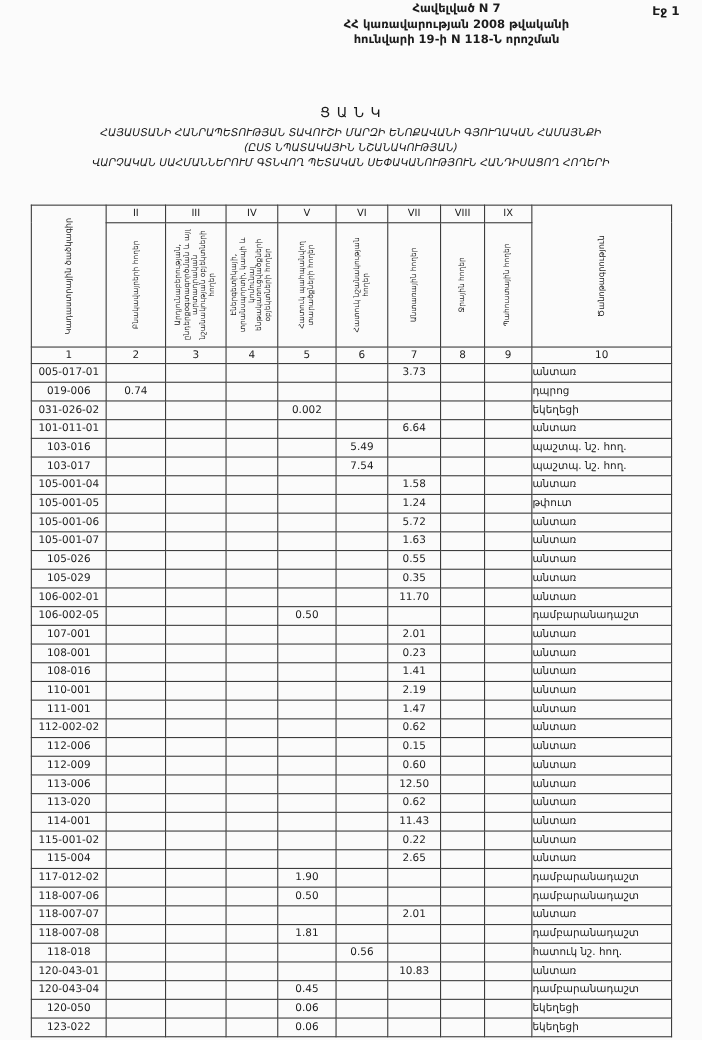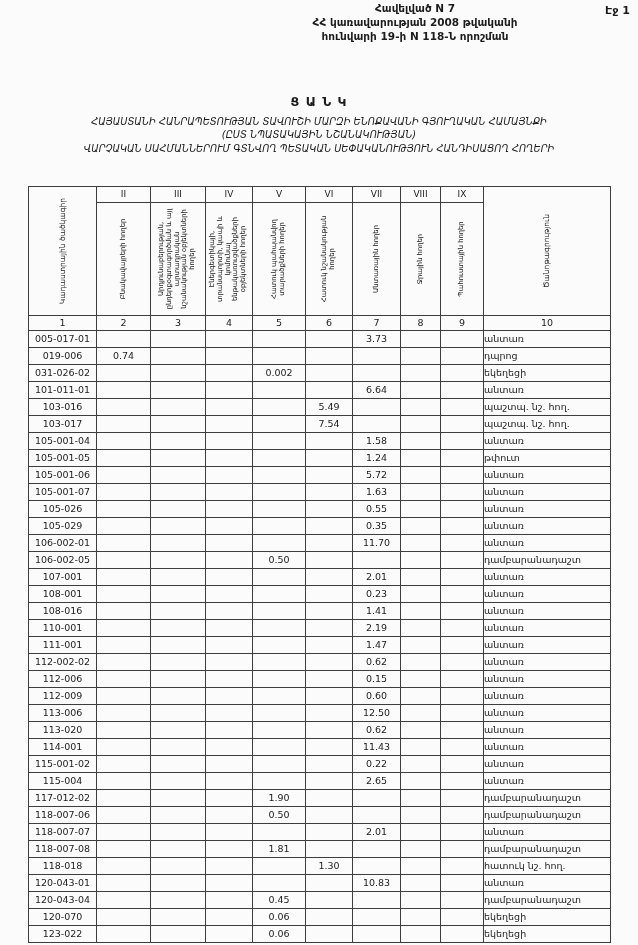--- a/index.html
+++ b/index.html
@@ -5,31 +5,31 @@
   html,body{margin:0;padding:0;}
   body{
     width:638px;height:945px;
     background:#fbfbfb;
     font-family:"DejaVu Sans",sans-serif;
     color:#1c1c1c;
     position:relative;
     overflow:hidden;
   }
   .page-number{
-    position:absolute;top:4px;right:8px;
+    position:absolute;top:4px;right:20px;
     font-weight:bold;font-size:11px;
   }
   .doc-header{
     margin:1px 68px 0 auto;
     width:310px;text-align:center;
     font-weight:bold;font-size:10.5px;line-height:1.35;
   }
   .doc-title{
     margin-top:50px;text-align:center;
-    font-weight:bold;font-size:12.5px;letter-spacing:1px;
+    font-weight:normal;font-size:12.5px;letter-spacing:1px;
   }
   .doc-subtitle{
     margin-top:6px;text-align:center;
     font-size:9.8px;line-height:1.4;font-style:italic;
   }
   table.main{
     margin:30px 0 0 28px;
     width:582px;
     border-collapse:collapse;
     table-layout:fixed;
@@ -516,21 +516,21 @@
         <td class="cell-val"></td>
         <td class="cell-val"></td>
         <td class="cell-note">դամբարանադաշտ</td>
       </tr>
       <tr>
         <td class="cell-code">118-018</td>
         <td class="cell-val"></td>
         <td class="cell-val"></td>
         <td class="cell-val"></td>
         <td class="cell-val"></td>
-        <td class="cell-val">1.30</td>
+        <td class="cell-val">0.56</td>
         <td class="cell-val"></td>
         <td class="cell-val"></td>
         <td class="cell-val"></td>
         <td class="cell-note">հատուկ նշ. հող.</td>
       </tr>
       <tr>
         <td class="cell-code">120-043-01</td>
         <td class="cell-val"></td>
         <td class="cell-val"></td>
         <td class="cell-val"></td>
@@ -547,21 +547,21 @@
         <td class="cell-val"></td>
         <td class="cell-val"></td>
         <td class="cell-val">0.45</td>
         <td class="cell-val"></td>
         <td class="cell-val"></td>
         <td class="cell-val"></td>
         <td class="cell-val"></td>
         <td class="cell-note">դամբարանադաշտ</td>
       </tr>
       <tr>
-        <td class="cell-code">120-070</td>
+        <td class="cell-code">120-050</td>
         <td class="cell-val"></td>
         <td class="cell-val"></td>
         <td class="cell-val"></td>
         <td class="cell-val">0.06</td>
         <td class="cell-val"></td>
         <td class="cell-val"></td>
         <td class="cell-val"></td>
         <td class="cell-val"></td>
         <td class="cell-note">եկեղեցի</td>
       </tr>

